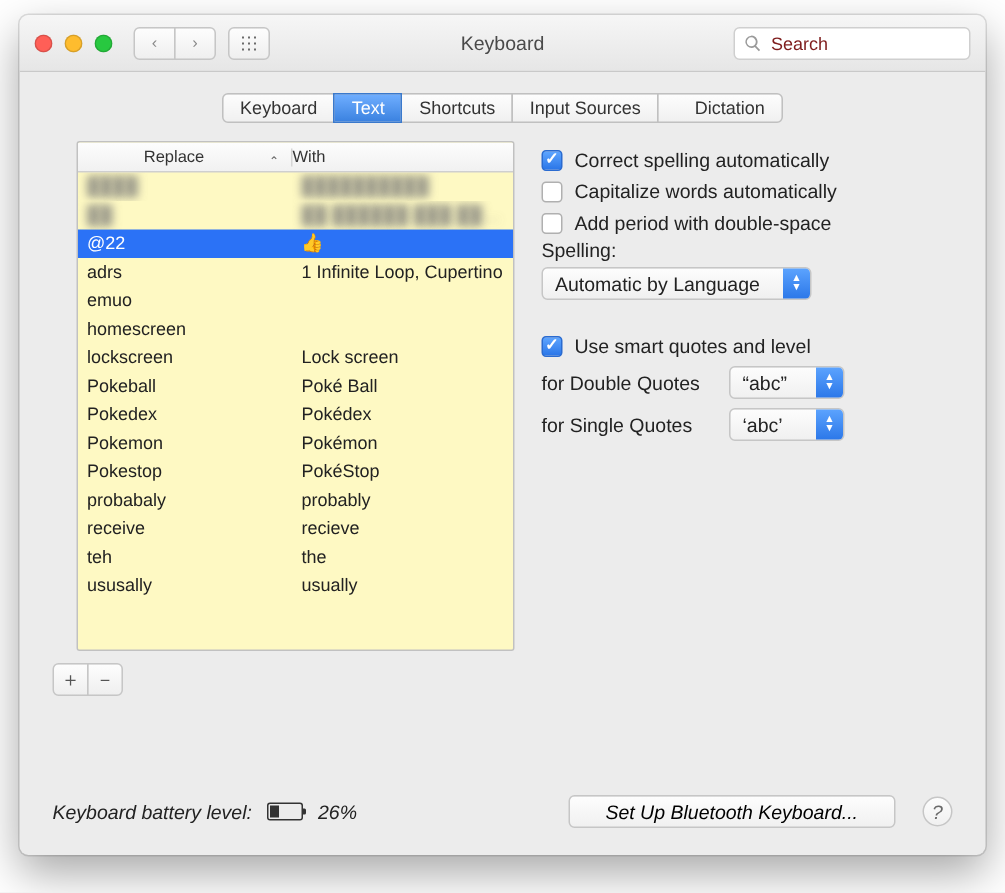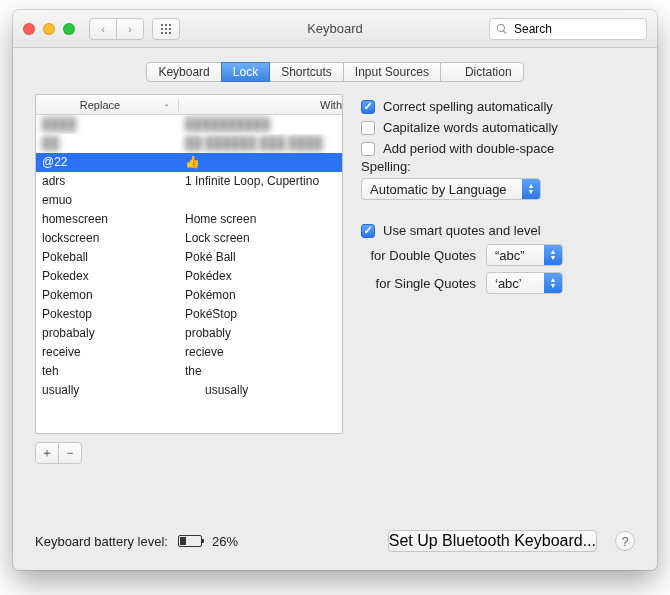--- a/index.html
+++ b/index.html
@@ -9,37 +9,37 @@
   .traffic { display:flex; gap:8px; }
   .dot { width:12px; height:12px; border-radius:50%; border:1px solid rgba(0,0,0,.15); }
   .dot.red{background:#ff5f57;} .dot.yellow{background:#febc2e;} .dot.green{background:#28c840;}
   .navseg { margin-left: 14px; display:flex; }
   .segbtn { width:28px; height:22px; background:linear-gradient(#fdfdfd,#efefef); border:1px solid #c6c6c6; display:flex; align-items:center; justify-content:center; color:#888; font-size:11px; }
   .segbtn:first-child{border-radius:4px 0 0 4px;}
   .segbtn:last-child{border-radius:0 4px 4px 0; margin-left:-1px;}
   .gridbtn { width:28px; height:22px; background:linear-gradient(#fdfdfd,#efefef); border:1px solid #c6c6c6; border-radius:4px; margin-left:8px; display:flex; align-items:center; justify-content:center; }
   .dotsgrid { width:12px; height:12px; background-image: radial-gradient(#6b6b6b 1px, transparent 1px); background-size: 4px 4px; }
   .title { position:absolute; left:0; right:0; text-align:center; font-size:13px; color:#4a4a4a; pointer-events:none; }
-  .search { margin-left:auto; width:158px; height:22px; background:#fff; border:1px solid #cfcfcf; border-radius:4px; display:flex; align-items:center; padding:0 6px; color:#000000; font-size:12px; gap:6px; }
+  .search { margin-left:auto; width:158px; height:22px; background:#fff; border:1px solid #cfcfcf; border-radius:4px; display:flex; align-items:center; padding:0 6px; color:#7f1d1d; font-size:12px; gap:6px; }
   .search svg { width:12px; height:12px; fill:#9a9a9a; }
 
   .tabbar { display:flex; justify-content:center; padding:14px 0 12px; }
   .tabs { display:flex; }
   .tab { height:20px; padding:0 11px; font-size:12px; display:flex; align-items:center; background:linear-gradient(#fdfdfd,#f0f0f0); border:1px solid #c0c0c0; margin-left:-1px; color:#333; }
   .tab:first-child{border-radius:4px 0 0 4px; margin-left:0;}
   .tab:last-child{border-radius:0 4px 4px 0;padding-left:24px;}
   .tab.active{ background:linear-gradient(#6faeff,#3b82e0); color:#fff; border-color:#3a79cc; position:relative; z-index:1;}
 
   .content { flex:1; display:flex; padding:0 22px 0 22px; gap:18px; }
   .leftcol { width:308px; display:flex; flex-direction:column; }
-  .table { border:1px solid #c1c1c1; background:#ffffff; border-radius:2px; overflow:hidden; }
+  .table { border:1px solid #c1c1c1; background:#fef9c3; border-radius:2px; overflow:hidden;margin-left:16px; }
   .thead { display:flex; background:linear-gradient(#fdfdfd,#f1f1f1); border-bottom:1px solid #cfcfcf; height:20px; align-items:center; }
   .th { font-size:11px; color:#333; position:relative; }
   .th1 { width:143px; text-align:center; border-right:1px solid #d6d6d6; padding-right:14px; }
-  .th2 { flex:1; text-align:right; }
+  .th2 { flex:1; text-align:left; }
   .sort { position:absolute; right:8px; top:4px; font-size:8px; color:#666; }
   .tbody { height:318px; overflow:hidden; }
   .row { display:flex; height:19px; font-size:12px; color:#222; }
   .cell { padding:2px 6px; overflow:hidden; white-space:nowrap; text-overflow:ellipsis; }
   .c1 { width:143px; }
   .c2 { flex:1; }
   .row.blurred .cell { color:transparent; text-shadow: 0 0 6px rgba(120,120,120,.7); filter:blur(.3px) }
   .row.selected { background:#2b72f6; color:#fff; }
   .addremove { display:flex; margin-top:8px; }
   .sqbtn { width:24px; height:22px; background:linear-gradient(#fdfdfd,#efefef); border:1px solid #c6c6c6; display:flex; align-items:center; justify-content:center; font-size:13px; color:#555; }
@@ -49,29 +49,29 @@
   .rightcol { flex:1; font-size:13px; color:#222; padding-top:2px; }
   .chkrow { display:flex; align-items:center; gap:8px; height:21px; }
   .chk { width:14px; height:14px; border:1px solid #b0b0b0; border-radius:3px; background:#fff; display:flex; align-items:center; justify-content:center; }
   .chk.checked { background:linear-gradient(#5ea5ff,#2a76e8); border-color:#2a6bd0; }
   .chk.checked::after { content:"✓"; color:#fff; font-size:11px; font-weight:bold; line-height:1; }
   .sectionlabel { margin-top:0; margin-bottom:4px; }
   .select { display:flex; align-items:center; justify-content:space-between; height:22px; border:1px solid #c6c6c6; border-radius:4px; background:linear-gradient(#fdfdfd,#f0f0f0); padding:0 0 0 8px; font-size:13px; width:180px; overflow:hidden; }
   .select .arrow { width:18px; height:22px; background:linear-gradient(#5ea5ff,#2a76e8); color:#fff; display:flex; flex-direction:column; align-items:center; justify-content:center; gap:0; font-size:7px; line-height:6px; }
   .select.small { width:77px; }
   .spacer { height:20px; }
-  .formrow { display:flex; align-items:center; gap:10px; height:28px; font-size:13px;text-align:right; }
+  .formrow { display:flex; align-items:center; gap:10px; height:28px; font-size:13px; }
   .formlabel { width:115px; }
 
-  .footer { display:flex; align-items:center; padding:12px 22px 18px; gap:10px; }
+  .footer { display:flex; align-items:center; padding:12px 22px 18px; gap:10px;font-style:italic; }
   .battlabel { font-size:13px; color:#222; }
   .batt { width:24px; height:12px; border:1px solid #333; border-radius:2px; position:relative; }
   .batt::after { content:""; position:absolute; right:-3px; top:3px; width:2px; height:4px; background:#333; border-radius:0 1px 1px 0;}
   .battfill { position:absolute; left:1px; top:1px; bottom:1px; width:26%; background:#333; }
-  .btn { margin-left:auto; height:22px; padding:0 0; border:1px solid #c6c6c6; border-radius:4px; background:linear-gradient(#fdfdfd,#f0f0f0); font-size:16px; display:flex; align-items:center; }
+  .btn { margin-left:auto; height:22px; padding:0 24px; border:1px solid #c6c6c6; border-radius:4px; background:linear-gradient(#fdfdfd,#f0f0f0); font-size:13px; display:flex; align-items:center; }
   .help { width:20px; height:20px; border:1px solid #c6c6c6; border-radius:50%; background:linear-gradient(#fdfdfd,#f0f0f0); display:flex; align-items:center; justify-content:center; color:#6a6a6a; font-size:13px; margin-left:8px; }
 </style>
 </head>
 <body>
 
 <div class="window">
   <div class="titlebar">
     <div class="traffic">
       <div class="dot red"></div>
       <div class="dot yellow"></div>
@@ -89,21 +89,21 @@
       <svg viewBox="0 0 16 16">
           <path d="M6.5 1a5.5 5.5 0 014.2 9.1l3.6 3.6-1.1 1.1-3.6-3.6A5.5 5.5 0 116.5 1zm0 1.5a4 4 0 100 8 4 4 0 000-8z"></path>
         </svg>
       <span>Search</span>
     </div>
   </div>
 
   <div class="tabbar">
     <div class="tabs" id="tabs">
         <div class="tab">Keyboard</div>
-        <div class="tab active">Lock</div>
+        <div class="tab active">Text</div>
         <div class="tab">Shortcuts</div>
         <div class="tab">Input Sources</div>
         <div class="tab">Dictation</div>
       </div>
   </div>
 
   <div class="content">
     <div class="leftcol">
       <div class="table">
         <div class="thead">
@@ -125,21 +125,20 @@
             </div>
             <div class="row">
               <div class="cell c1">adrs</div>
               <div class="cell c2">1 Infinite Loop, Cupertino</div>
             </div>
             <div class="row">
               <div class="cell c1">emuo</div>
             </div>
             <div class="row">
               <div class="cell c1">homescreen</div>
-              <div class="cell c2">Home screen</div>
             </div>
             <div class="row">
               <div class="cell c1">lockscreen</div>
               <div class="cell c2">Lock screen</div>
             </div>
             <div class="row">
               <div class="cell c1">Pokeball</div>
               <div class="cell c2">Poké Ball</div>
             </div>
             <div class="row">
@@ -160,22 +159,22 @@
             </div>
             <div class="row">
               <div class="cell c1">receive</div>
               <div class="cell c2">recieve</div>
             </div>
             <div class="row">
               <div class="cell c1">teh</div>
               <div class="cell c2">the</div>
             </div>
             <div class="row">
+              <div class="cell c1">ususally</div>
               <div class="cell c2">usually</div>
-              <div class="cell c1">ususally</div>
             </div>
           </div>
       </div>
       <div class="addremove">
         <div class="sqbtn">＋</div>
         <div class="sqbtn">－</div>
       </div>
     </div>
 
     <div class="rightcol">

